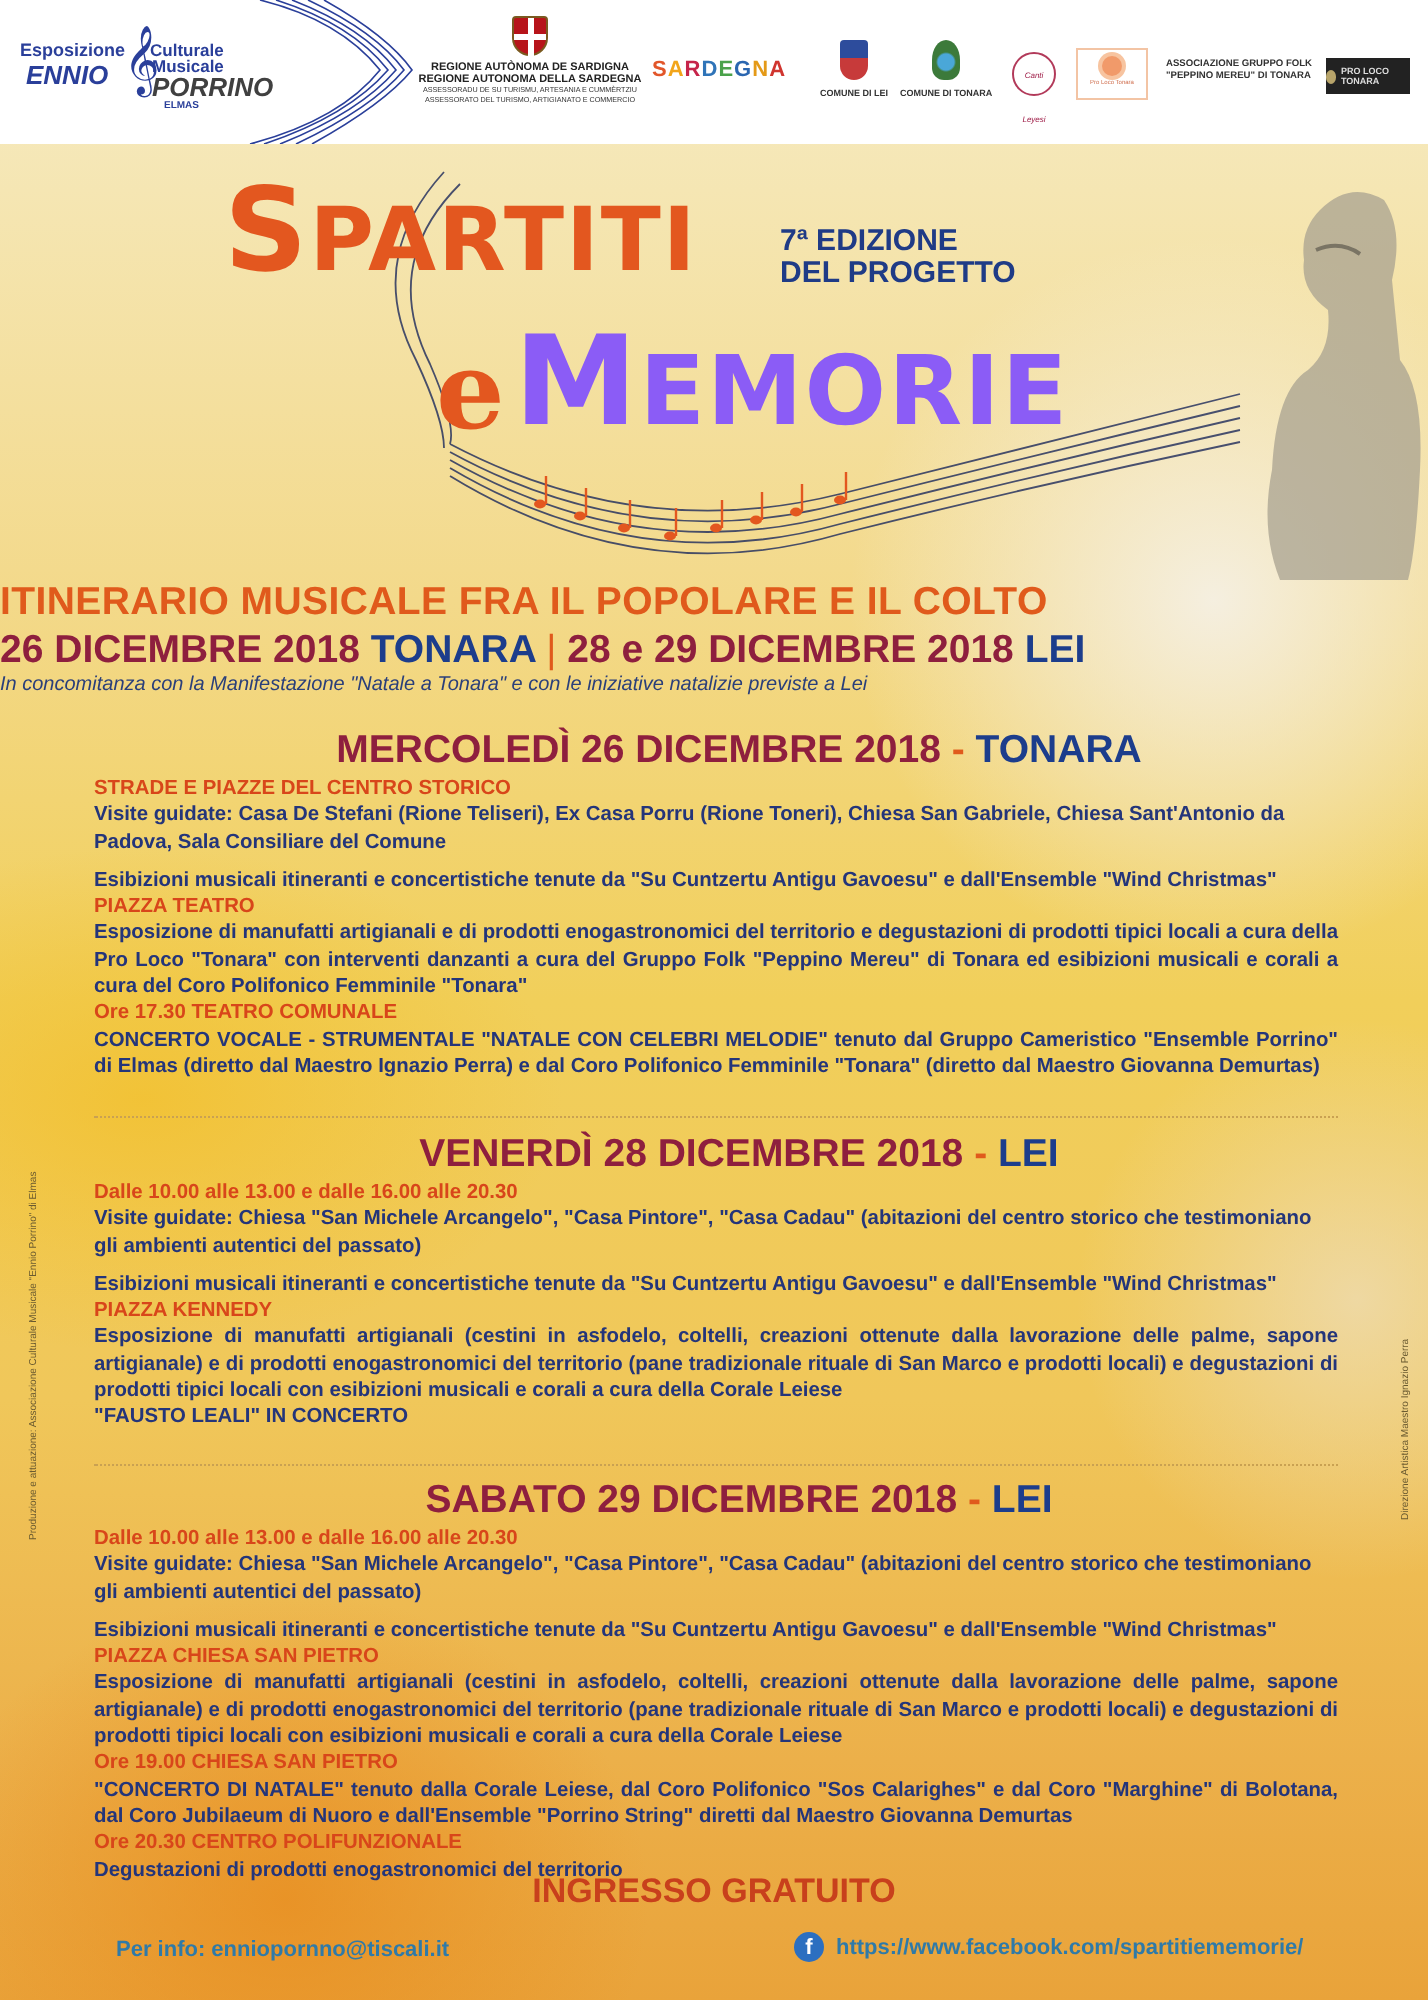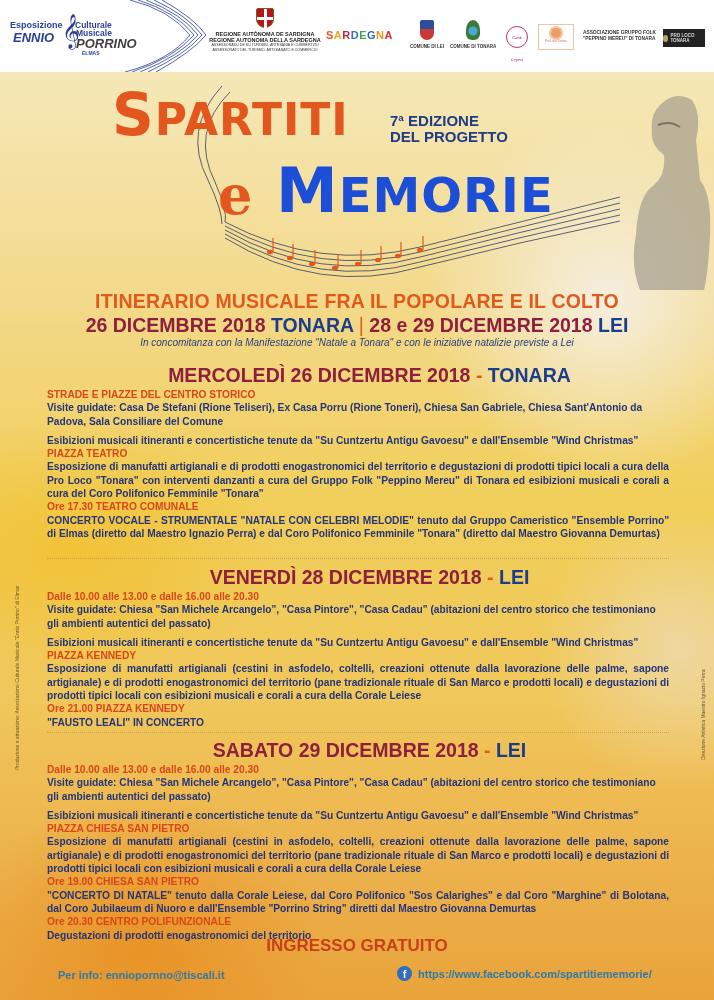--- a/index.html
+++ b/index.html
@@ -49,27 +49,27 @@
   .sun-logo .sun { width: 10px; height: 10px; margin: 3px auto 1px; border-radius: 50%; background: #f19a6a; box-shadow: 0 0 0 2px #f7c4a0; }
   .sun-logo .cap { font-size: 3px; color: #d07050; }
   .folk { position: absolute; left: 583px; top: 30px; font-size: 4.8px; font-weight: bold; color: #333; line-height: 6px; }
   .tonara-dark { position: absolute; left: 663px; top: 29px; width: 42px; height: 18px; background: #222; color: #ddd; font-size: 4.5px; font-weight: bold; display: flex; align-items: center; justify-content: center; gap: 2px; }
   .tonara-dark .dot { width: 7px; height: 7px; border-radius: 50%; background: #b7a46a; }
 
   .title-art { position: absolute; left: 0; top: 72px; width: 714px; height: 215px; }
   .spartiti { position: absolute; left: 112px; top: 86px; font-size: 58px; font-weight: bold; color: #e3571f; letter-spacing: 1px; font-family: "DejaVu Sans", sans-serif; line-height: 1; }
   .spartiti .small { font-size: 44px; }
   .edizione { position: absolute; left: 390px; top: 113px; font-size: 15px; font-weight: bold; color: #1f3b86; line-height: 16px; }
-  .memorie { position: absolute; left: 276px; top: 160px; font-size: 62px; font-weight: bold; color: #1d4ed8; letter-spacing: 1px; font-family: "DejaVu Sans", sans-serif; line-height: 1; }
+  .memorie { position: absolute; left: 257px; top: 160px; font-size: 62px; font-weight: bold; color: #8b5cf6; letter-spacing: 1px; font-family: "DejaVu Sans", sans-serif; line-height: 1; }
   .memorie .small { font-size: 48px; }
   .e-letter { position: absolute; left: 218px; top: 168px; font-size: 54px; color: #e3571f; font-weight: bold; font-family: "DejaVu Serif", serif; line-height: 1; }
 
   .statue { position: absolute; left: 620px; top: 85px; width: 94px; height: 205px; }
 
-  .subtitle { position: absolute; left: 0; top: 290px; width: 714px; text-align: center; }
+  .subtitle { position: absolute; left: 0; top: 290px; width: 714px; }
   .subtitle .s1 { font-size: 19.5px; font-weight: bold; color: #e05a1c; letter-spacing: 0.2px; }
   .subtitle .s2 { font-size: 19.5px; font-weight: bold; color: #8e1f3e; margin-top: 1px; }
   .subtitle .s2 .blue { color: #1c3d8c; }
   .subtitle .s2 .bar { color: #e05a1c; font-weight: normal; }
   .subtitle .s3 { font-size: 10px; font-style: italic; color: #2a3f7a; margin-top: 0; }
 
   .day-title { position: absolute; left: 0; width: 714px; text-align: center; font-size: 19.5px; font-weight: bold; color: #8e1f3e; padding-left: 25px; }
   .day-title .blue { color: #1c3d8c; }
   .day-title .dash { color: #e05a1c; }
 
@@ -224,21 +224,20 @@
 <div class="day-title" style="top:566px;">
   <span>VENERDÌ 28 DICEMBRE 2018</span> <span class="dash">-</span> <span class="blue">LEI</span>
 </div>
 <div class="section" style="top:590px;">
   <div class="orange">Dalle 10.00 alle 13.00 e dalle 16.00 alle 20.30</div>
   <div class="blue">Visite guidate: Chiesa "San Michele Arcangelo", "Casa Pintore", "Casa Cadau" (abitazioni del centro storico che testimoniano gli ambienti autentici del passato)</div>
   <div class="gap"></div>
   <div class="blue">Esibizioni musicali itineranti e concertistiche tenute da "Su Cuntzertu Antigu Gavoesu" e dall'Ensemble "Wind Christmas"</div>
   <div class="orange">PIAZZA KENNEDY</div>
   <div class="blue justify">Esposizione di manufatti artigianali (cestini in asfodelo, coltelli, creazioni ottenute dalla lavorazione delle palme, sapone artigianale) e di prodotti enogastronomici del territorio (pane tradizionale rituale di San Marco e prodotti locali) e degustazioni di prodotti tipici locali con esibizioni musicali e corali a cura della Corale Leiese</div>
-  <div class="orange">Ore 21.00 PIAZZA KENNEDY</div>
   <div class="blue">"FAUSTO LEALI" IN CONCERTO</div>
 </div>
 <div class="dotted" style="top:732px;"></div>
 
 <div class="day-title" style="top:739px;">
   <span>SABATO 29 DICEMBRE 2018</span> <span class="dash">-</span> <span class="blue">LEI</span>
 </div>
 <div class="section" style="top:763px;">
   <div class="orange">Dalle 10.00 alle 13.00 e dalle 16.00 alle 20.30</div>
   <div class="blue">Visite guidate: Chiesa "San Michele Arcangelo", "Casa Pintore", "Casa Cadau" (abitazioni del centro storico che testimoniano gli ambienti autentici del passato)</div>

